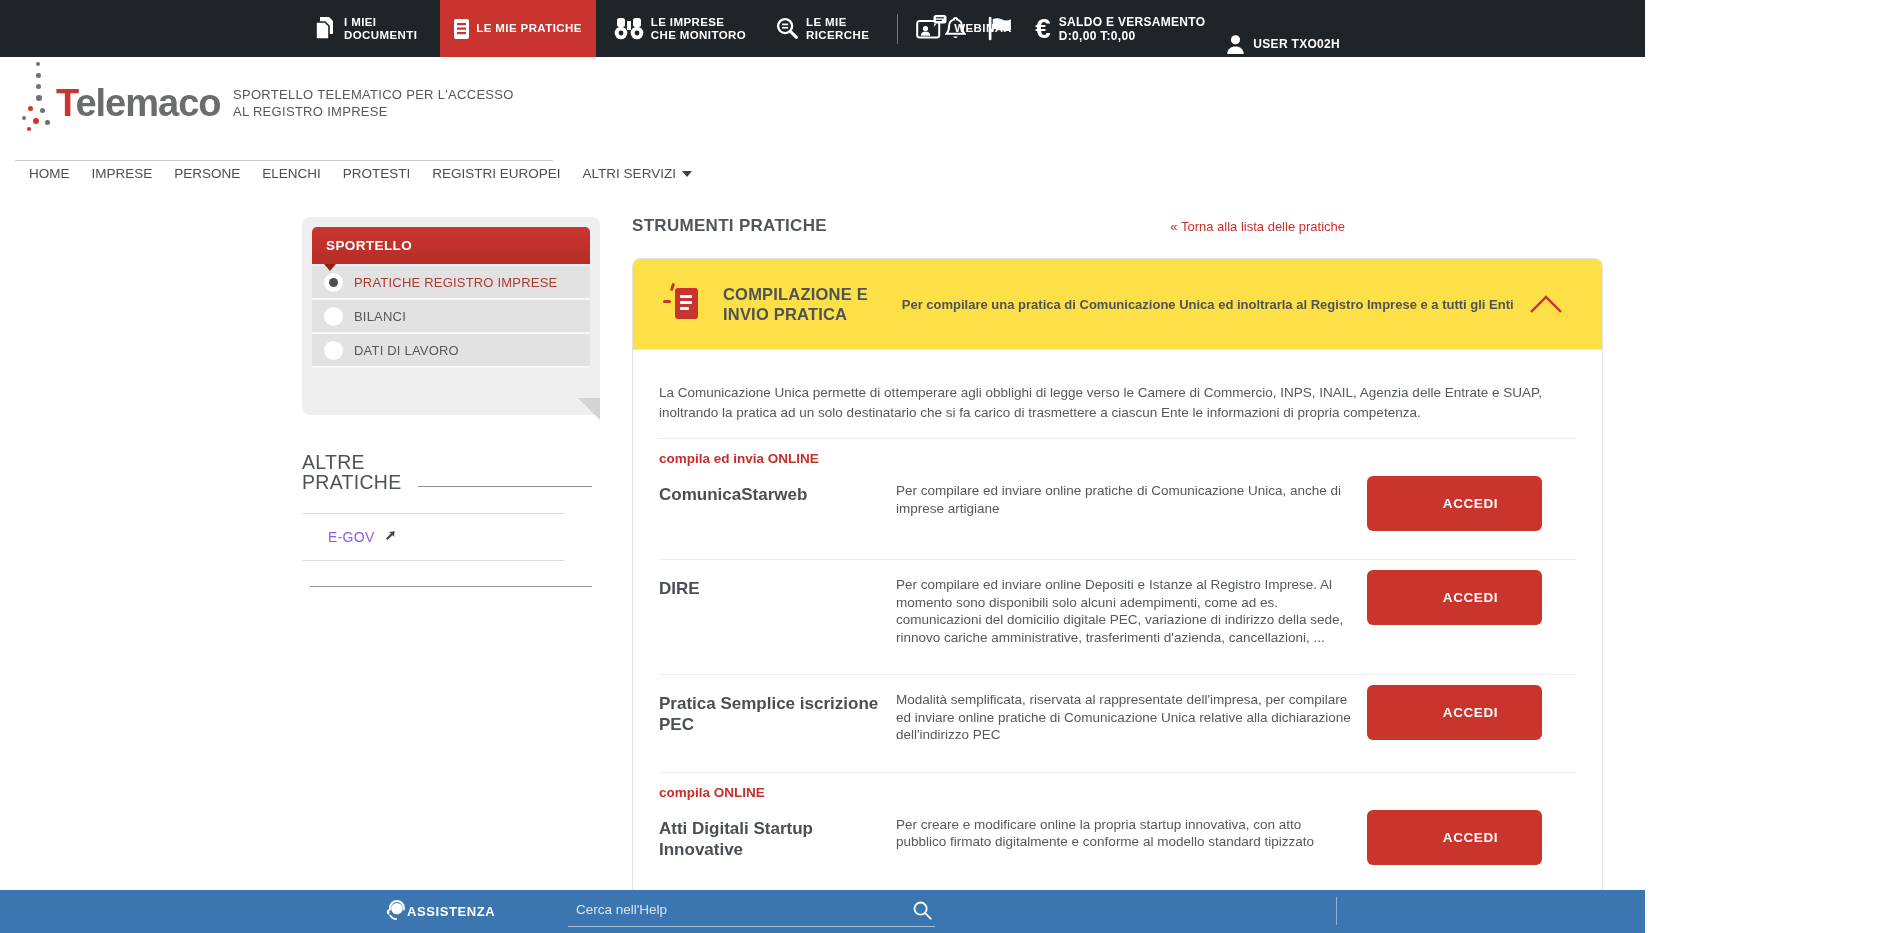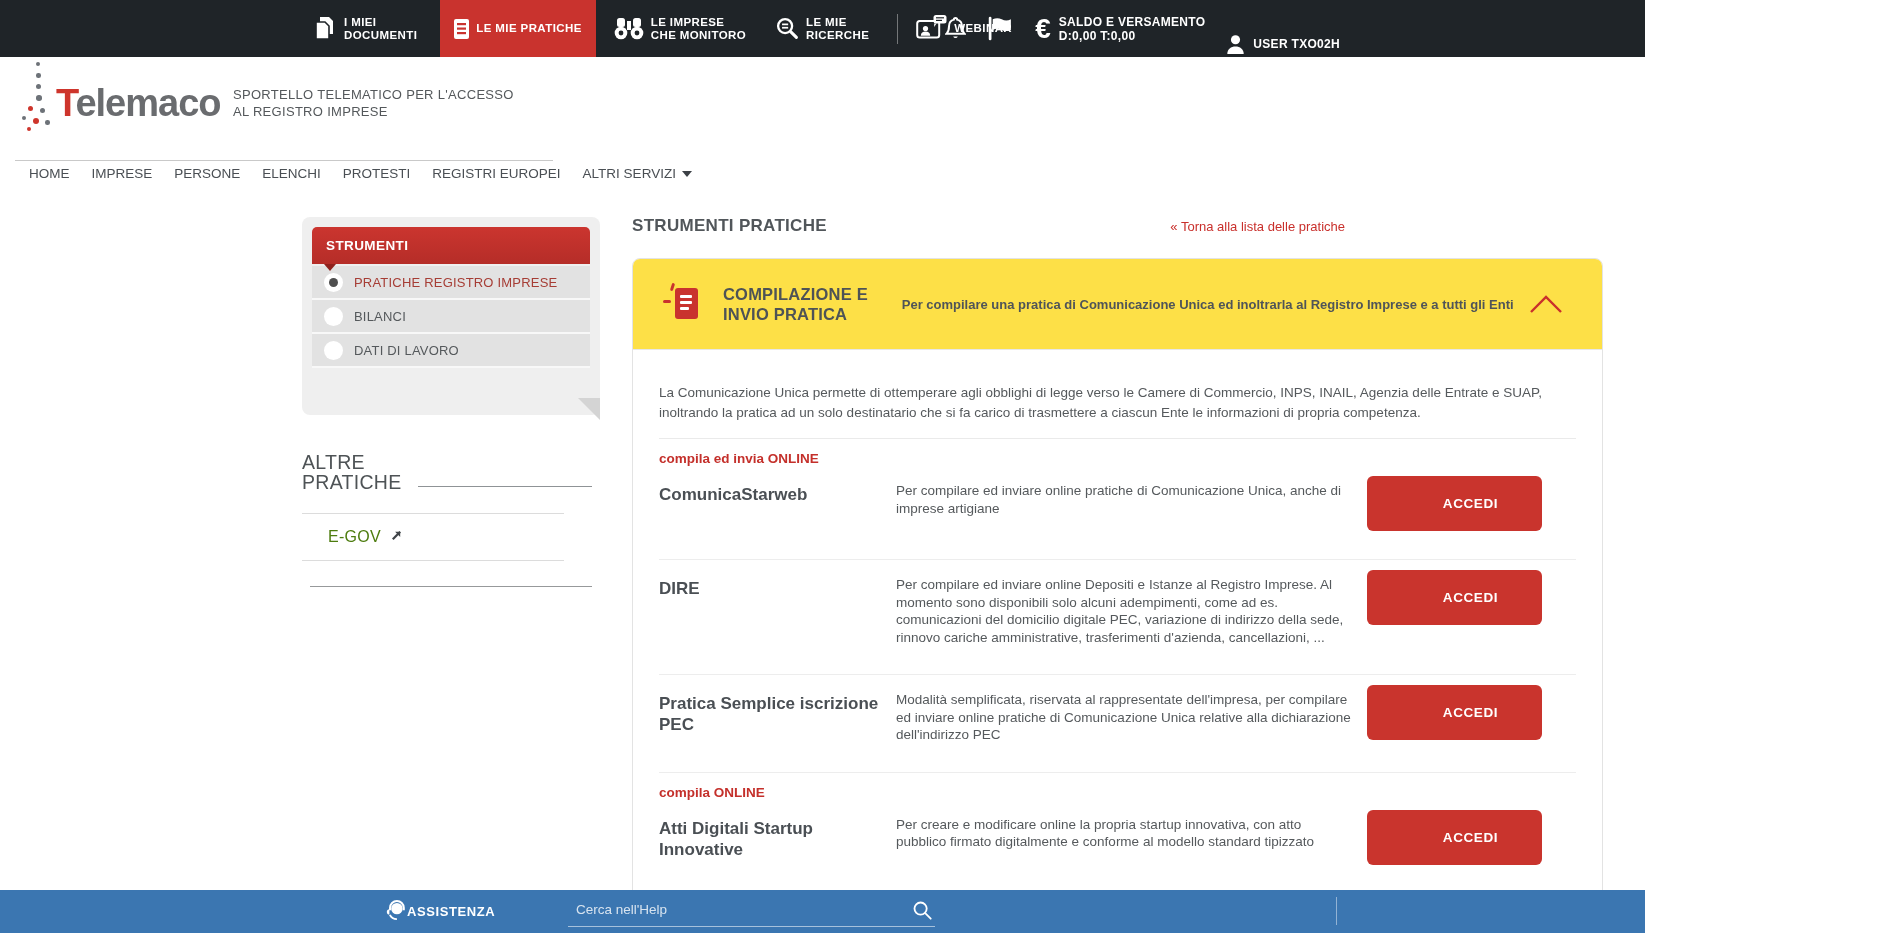--- a/index.html
+++ b/index.html
@@ -47,21 +47,21 @@
   .opt-row.sel .dotin { display:block; }
   .opt-label { font-size:13px; color:#55595c; letter-spacing:.2px; }
   .opt-row.sel .opt-label { color:#a63d35; }
   #panel-tail { position:absolute; left:578px; top:398px; }
 
   #altre { position:absolute; left:302px; top:452px; width:290px; display:flex; }
   #altre .hd { font-size:19.5px; font-weight:400; color:#4e5356; line-height:20px; letter-spacing:.3px; }
   #altre .rule { flex:1; border-bottom:1px solid #8f9396; margin:0 0 5px 16px; }
   #egov-block { position:absolute; left:302px; top:513px; width:262px; border-top:1px solid #dcdcdc; border-bottom:1px solid #dcdcdc; }
   #egov-link { display:flex; align-items:center; gap:9px; padding:14px 0 14px 26px; cursor:pointer; }
-  #egov-link .txt { font-size:16px; color:#4d7c0f; letter-spacing:.3px; }
+  #egov-link .txt { font-size:14px; color:#8b5cf6; letter-spacing:.3px; }
   #side-rule { position:absolute; left:310px; top:586px; width:282px; border-top:1px solid #97999b; }
 
   
   #page-title { position:absolute; left:632px; top:216px; font-size:17px; font-weight:700; color:#51565a; letter-spacing:.3px; }
   #back-link { position:absolute; right:300px; top:219px; font-size:13px; color:#c9302c; cursor:pointer; }
 
   #svc-card { position:absolute; left:632px; top:258px; width:971px; height:675px; background:#fff;
               border:1px solid #e3e3e3; border-radius:8px 8px 0 0; z-index:1; }
   .card-head { height:91px; background:#fde047; border-radius:7px 7px 0 0; border-bottom:1px solid #e7e7e7;
                display:flex; align-items:center; padding:0 24px 0 30px; cursor:pointer; }
@@ -240,21 +240,21 @@
     <span class="nav-item">PROTESTI</span>
     <span class="nav-item">REGISTRI EUROPEI</span>
     <span class="nav-item">
       <span>ALTRI SERVIZI</span>
         <span class="caret-down"></span>
     </span>
   </div>
 
   <div id="tools-panel">
     <div class="panel-head">
-      <span>STRUMENTI</span>
+      <span>SPORTELLO</span>
       <span class="panel-head-tail"></span>
     </div>
     <div class="opt-row sel">
       <span class="radio">
           <span class="dotin"></span>
         </span>
       <span class="opt-label">PRATICHE REGISTRO IMPRESE</span>
     </div>
     <div class="opt-row">
       <span class="radio"></span>

